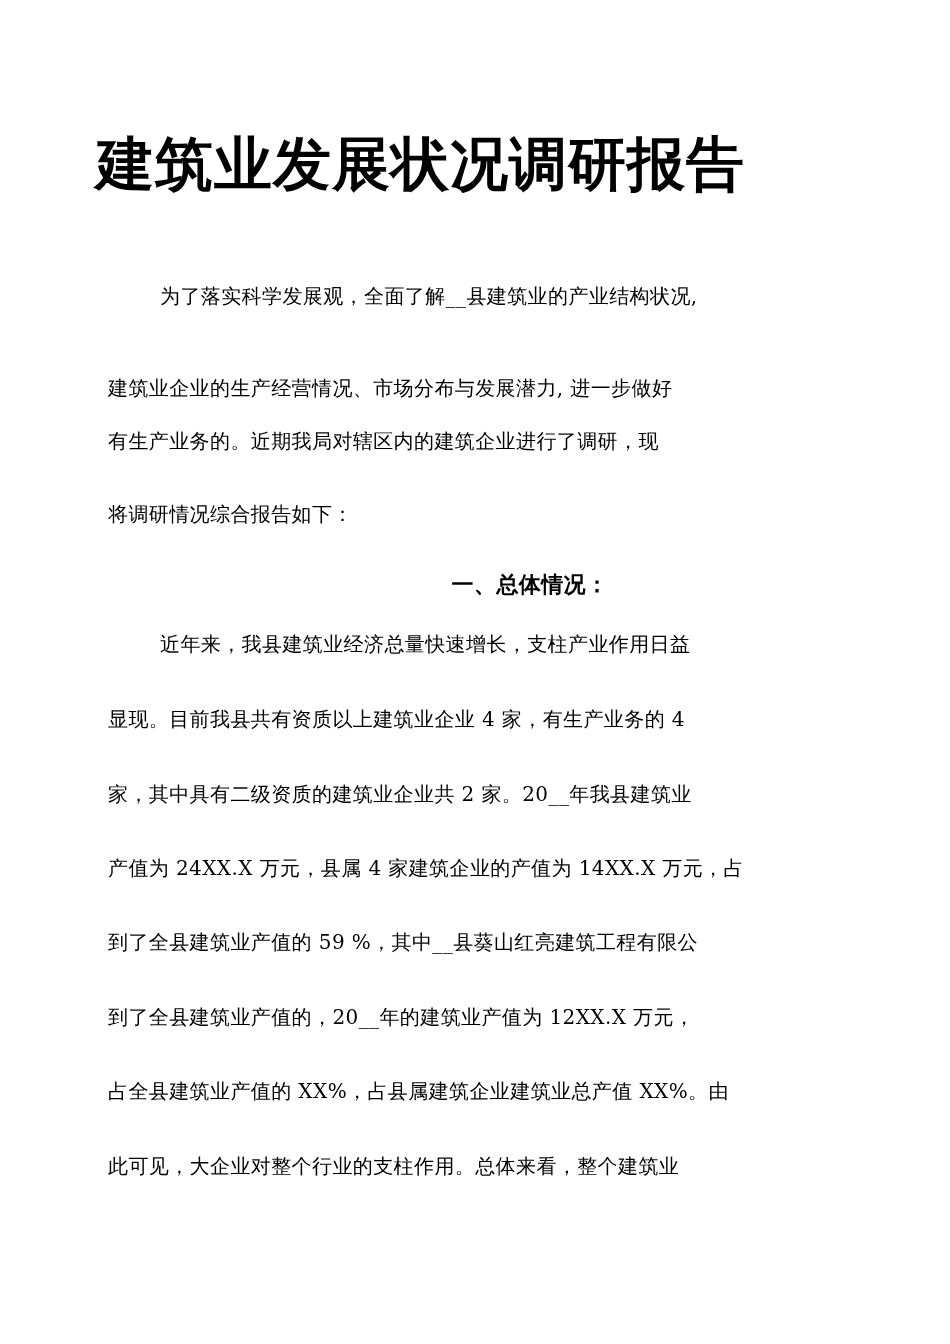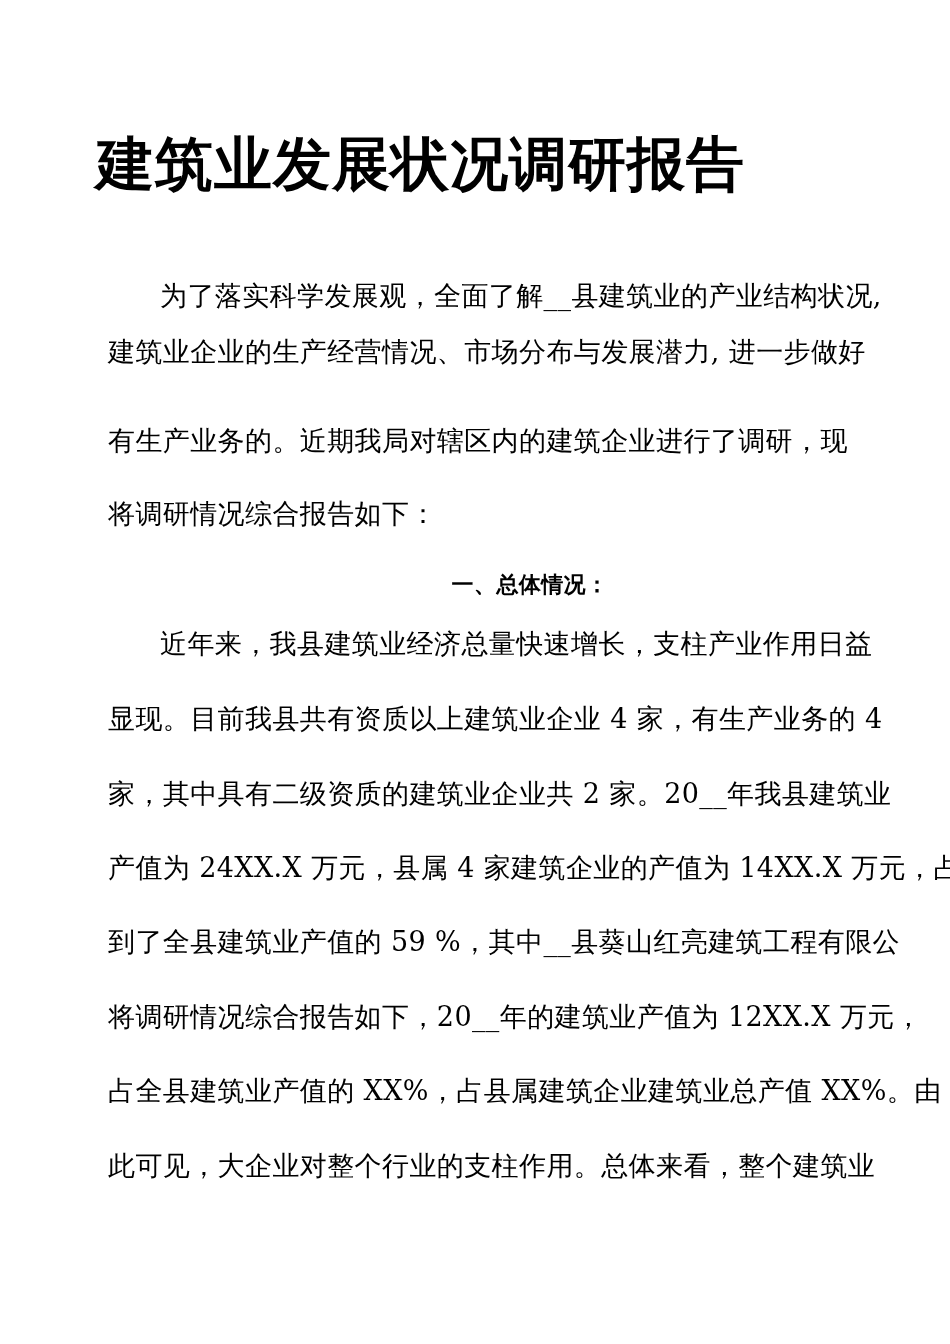--- a/index.html
+++ b/index.html
@@ -4,40 +4,40 @@
 <style>
   html, body { margin: 0; padding: 0; background: #ffffff; }
   body { width: 950px; height: 1344px; position: relative; overflow: hidden; color: #000; }
   .title {
     position: absolute; left: 0; width: 841px; top: 124px;
     text-align: center; font-family: "DejaVu Sans", sans-serif;
     font-weight: bold; font-size: 58px; letter-spacing: 1px; line-height: 80px;
   }
   .line {
     position: absolute; left: 108px; width: 740px;
-    font-family: "DejaVu Serif", serif; font-size: 27px; line-height: 32px;
+    font-family: "DejaVu Serif", serif; font-size: 20px; line-height: 32px;
     white-space: nowrap; letter-spacing: 0.4px;
   }
   .indent { left: 160px; }
   .heading { font-family: "DejaVu Sans", sans-serif; font-weight: bold; font-size: 22px; text-align: center; }
 </style>
 </head>
 <body>
 
 <div>
   <div class="title">建筑业发展状况调研报告</div>
 
   <div class="line indent" style="top:280px">为了落实科学发展观，全面了解__县建筑业的产业结构状况,</div>
-  <div class="line" style="top:336px">建筑业企业的生产经营情况、市场分布与发展潜力, 进一步做好</div>
+  <div class="line" style="top:372px">建筑业企业的生产经营情况、市场分布与发展潜力, 进一步做好</div>
   <div class="line" style="top:425px">有生产业务的。近期我局对辖区内的建筑企业进行了调研，现</div>
   <div class="line" style="top:498px">将调研情况综合报告如下：</div>
 
   <div class="line indent heading" style="top:569px">一、总体情况：</div>
 
   <div class="line indent" style="top:628px">近年来，我县建筑业经济总量快速增长，支柱产业作用日益</div>
   <div class="line" style="top:703px">显现。目前我县共有资质以上建筑业企业 4 家，有生产业务的 4</div>
   <div class="line" style="top:778px">家，其中具有二级资质的建筑业企业共 2 家。20__年我县建筑业</div>
   <div class="line" style="top:852px">产值为 24XX.X 万元，县属 4 家建筑企业的产值为 14XX.X 万元，占</div>
   <div class="line" style="top:926px">到了全县建筑业产值的 59 %，其中__县葵山红亮建筑工程有限公</div>
-  <div class="line" style="top:1001px">将调研情况综合报告如下，20__年的建筑业产值为 12XX.X 万元，</div>
+  <div class="line" style="top:1001px">到了全县建筑业产值的，20__年的建筑业产值为 12XX.X 万元，</div>
   <div class="line" style="top:1075px">占全县建筑业产值的 XX%，占县属建筑企业建筑业总产值 XX%。由</div>
   <div class="line" style="top:1150px">此可见，大企业对整个行业的支柱作用。总体来看，整个建筑业</div>
 </div>
 
 </body></html>

